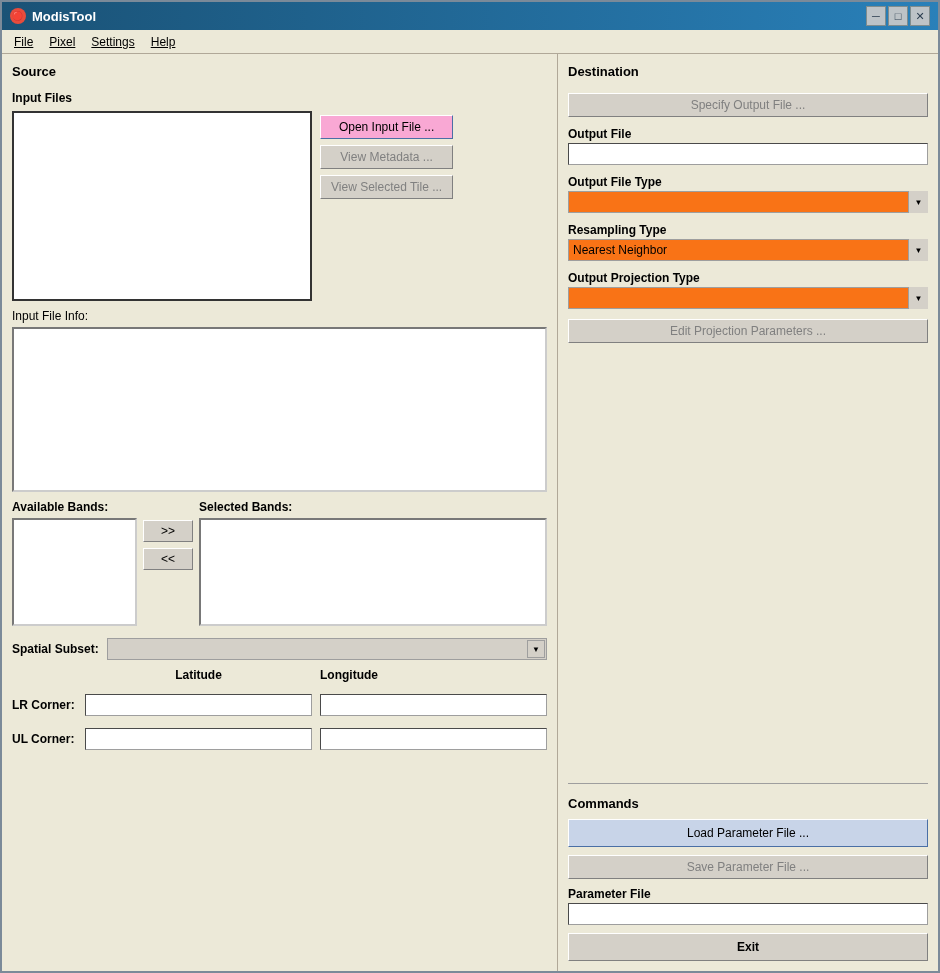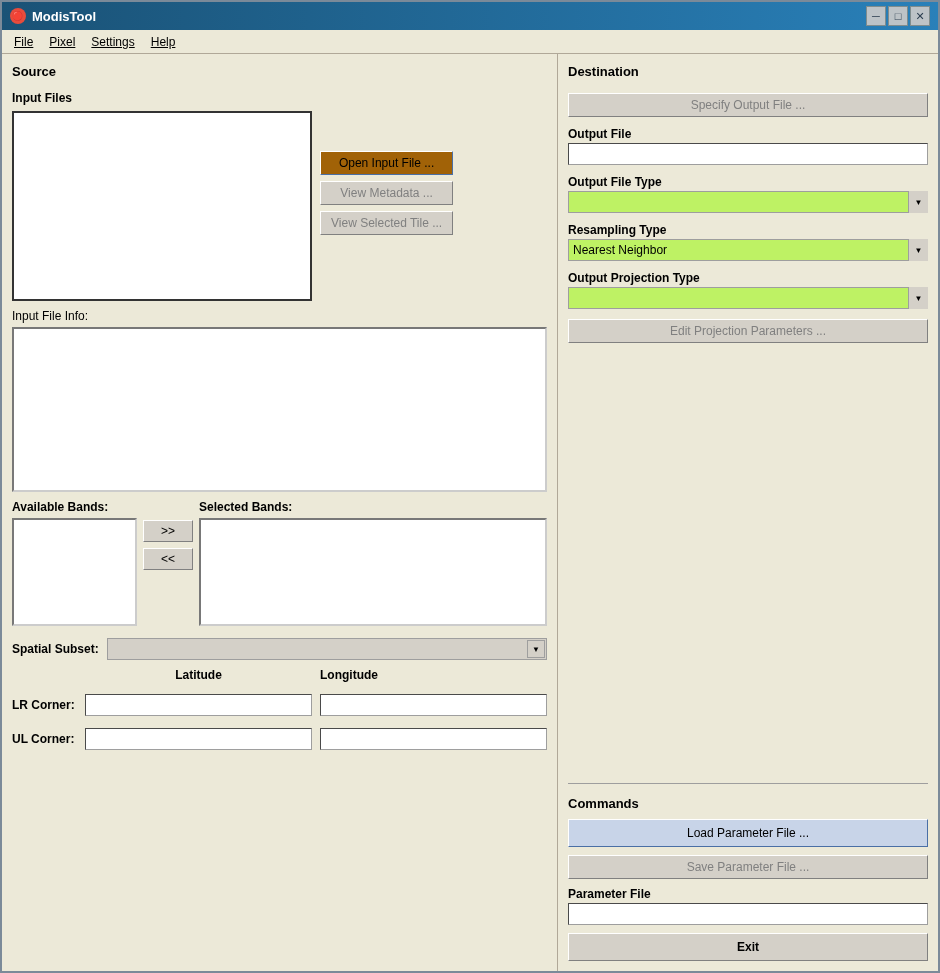--- a/index.html
+++ b/index.html
@@ -132,23 +132,22 @@
       min-width: 130px;
       text-align: center;
       color: #000;
       outline: none;
     }
     .btn:disabled, .btn.disabled {
       color: #808080;
       cursor: default;
     }
     .btn-primary {
-      background: #a16207;
+      background: #f9a8d4;
       border-color: #ffffff #4a6fa5 #4a6fa5 #ffffff;
-      margin-top: 36px;
     }
     .info-label {
       font-size: 12px;
       color: #000;
       margin-bottom: 4px;
     }
     .info-box {
       width: 100%;
       height: 165px;
       background: white;
@@ -302,21 +301,21 @@
       padding: 0 4px;
     }
     .dest-dropdown-wrapper {
       position: relative;
       display: flex;
       align-items: center;
     }
     .dest-dropdown {
       width: 100%;
       height: 22px;
-      background: #bef264;
+      background: #f97316;
       border: 1px solid #9e9e9e;
       appearance: none;
       padding: 0 20px 0 4px;
       font-size: 12px;
     }
     .dest-dropdown-arrow {
       position: absolute;
       right: 0;
       top: 0;
       width: 20px;

